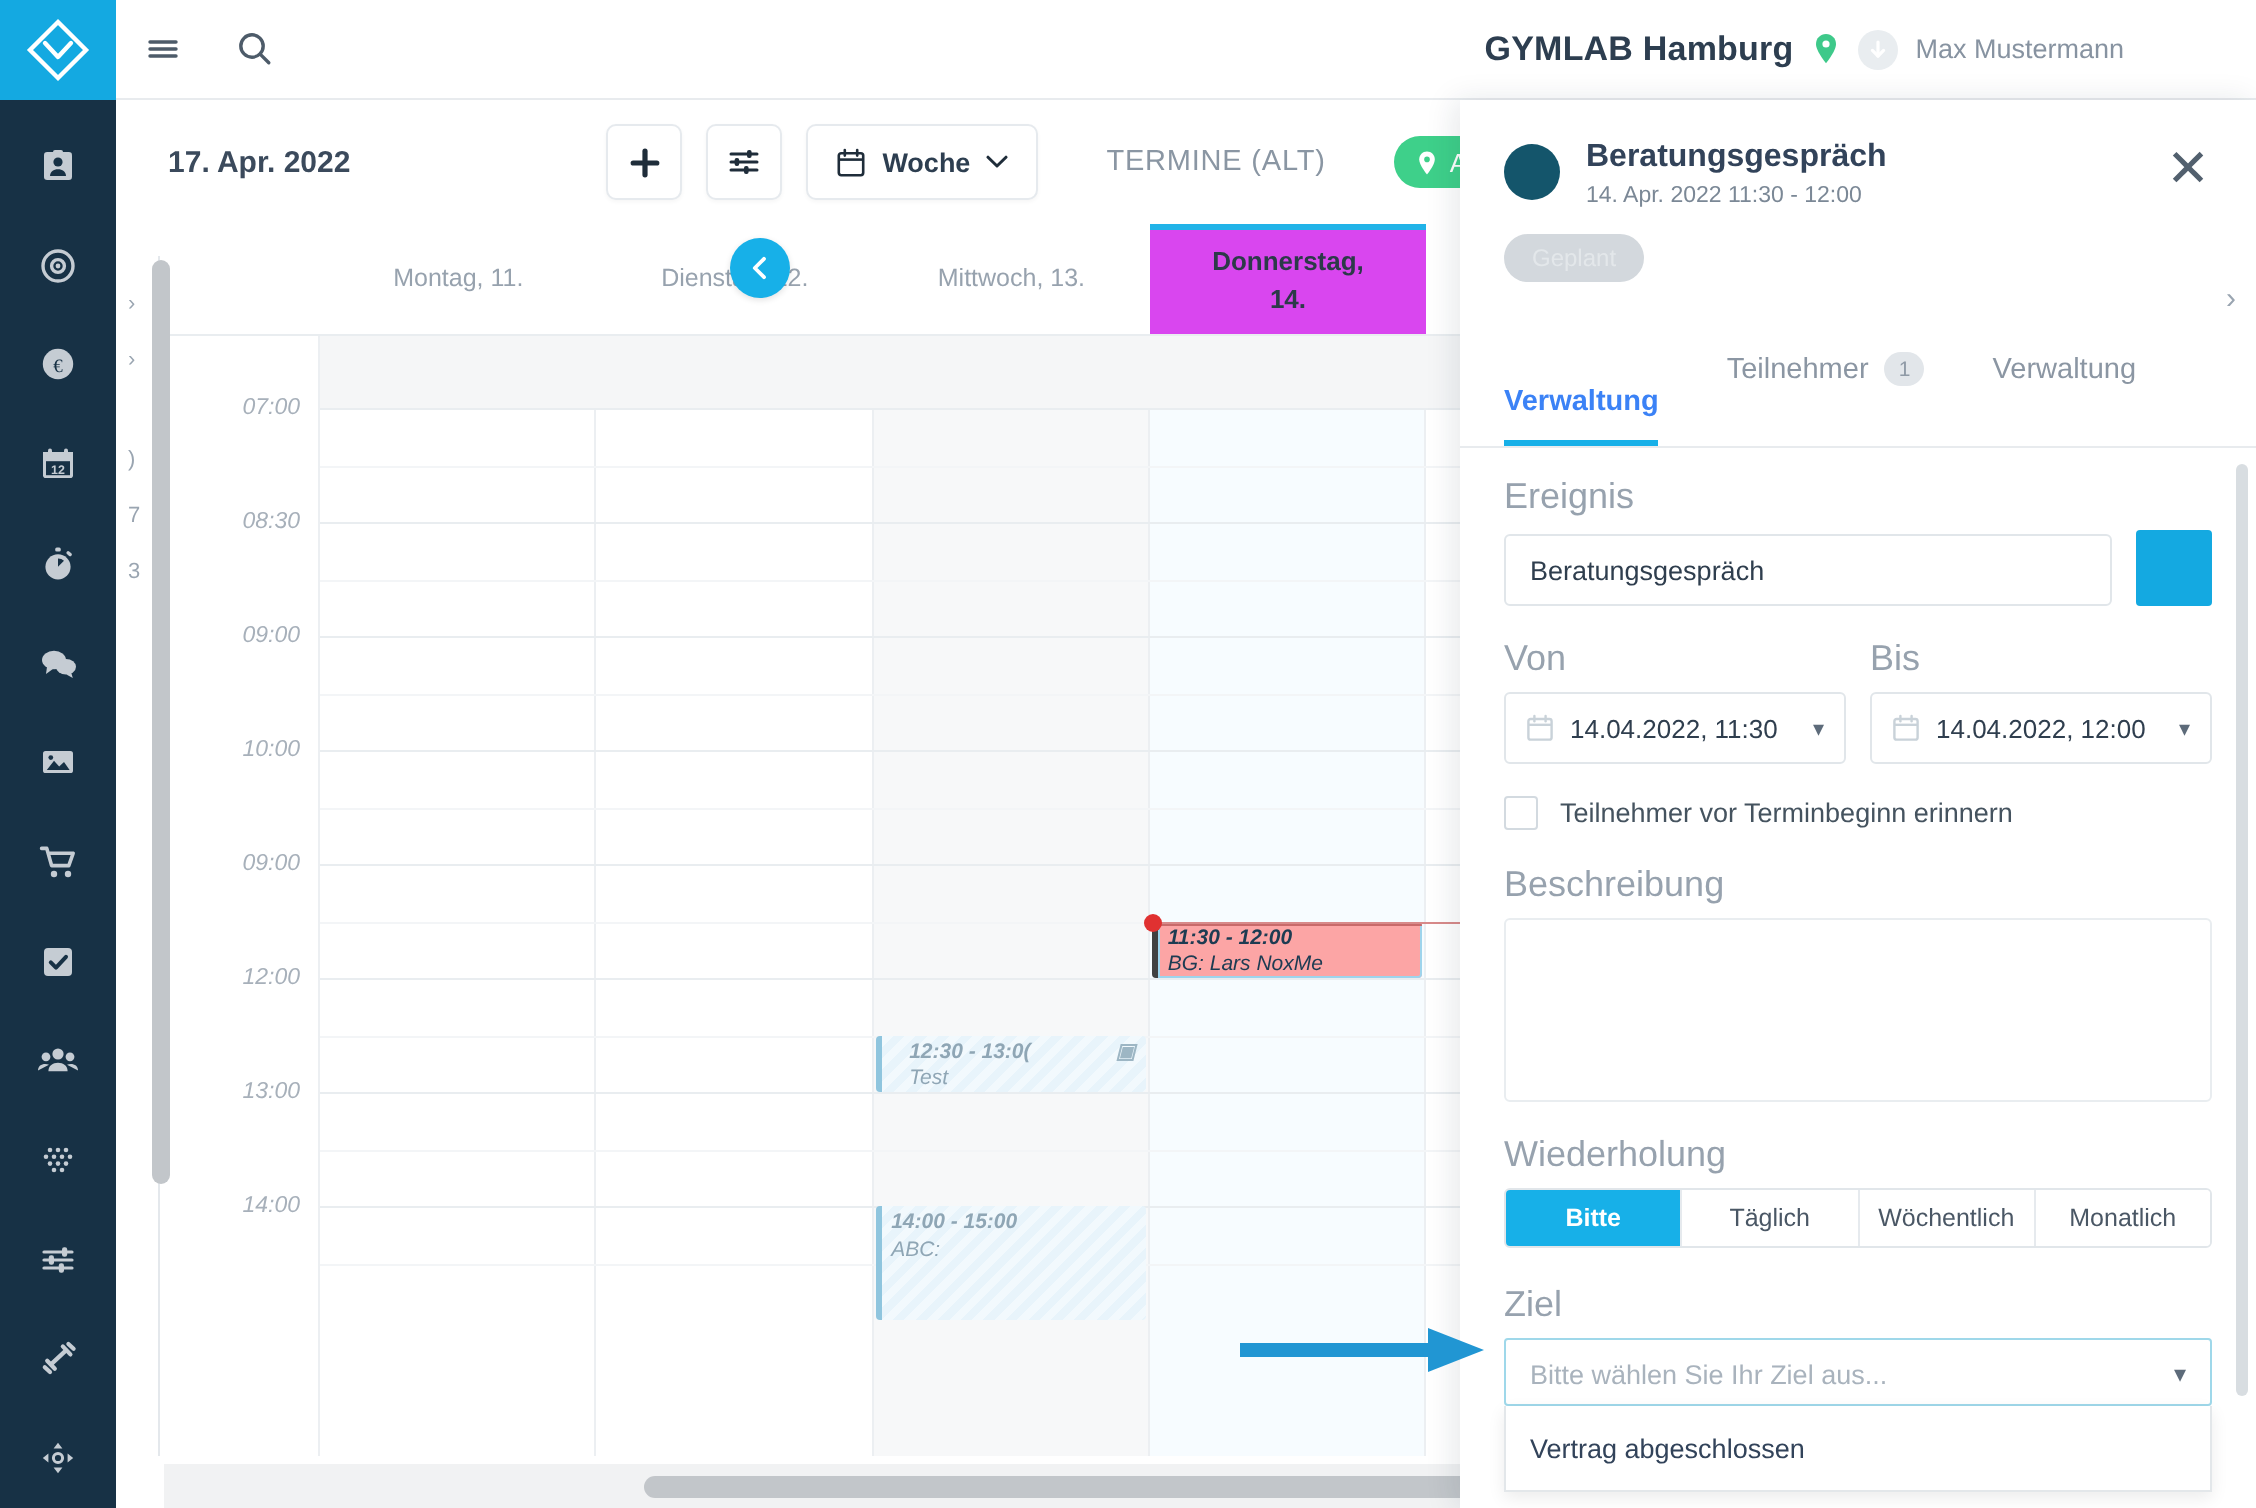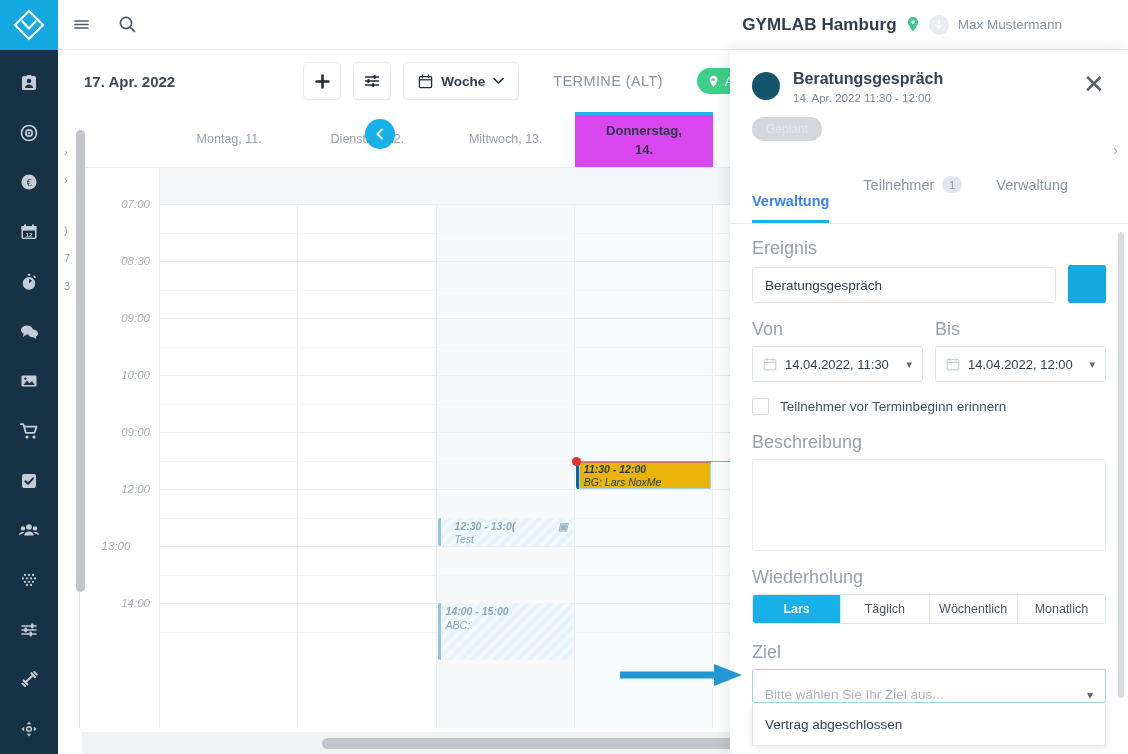--- a/index.html
+++ b/index.html
@@ -140,21 +140,21 @@
   }
 
   
   .event {
     position:absolute; border-radius:2px; overflow:hidden;
     font-size:10.5px; line-height:1.32; padding:2px 3px 2px 5px;
     cursor:pointer;
   }
   .event .t { font-weight:bold; }
   .event.sel {
-    background:#eab308; border-left:3px solid #0369a1; color:#1d3b52;
+    background:#fca5a5; border-left:3px solid #404040; color:#1d3b52;
     box-shadow:0 0 0 1px #9ed4ec inset;
   }
   .event.sel .bar { position:absolute; top:0; left:0; right:0; height:2px; background:#c86a6a; }
   .event.past {
     background:#e8f4fb; border-left:3px solid #8fc5de; color:#8fa6b5;
     background-image:repeating-linear-gradient(135deg, rgba(255,255,255,.45) 0 4px, rgba(255,255,255,0) 4px 8px);
   }
   .event-pin {
     position:absolute; width:9px; height:9px; border-radius:50%;
     background:#e03131; z-index:8;
@@ -250,21 +250,21 @@
     flex:1 1 0; height:28px; display:flex; align-items:center; justify-content:center;
     font-size:12.5px; color:#4a5765; background:#fff; cursor:pointer;
     border-left:1px solid #e6eaee;
   }
   .seg:first-child { border-left:none; }
   .seg.active { background:#17b0e8; color:#fff; font-weight:bold; }
 
   .goal-sub { font-size:13.5px; color:#3a4856; margin-top:1px; }
   .select-box {
     margin-top:6px; height:34px; border:1px solid #9fd8ea; border-radius:2px;
-    background:#fff; display:flex; align-items:flex-end; padding:0 12px;
+    background:#fff; display:flex; align-items:flex-start; padding:10px 12px;
     font-size:13.5px; color:#a9b3bd; cursor:pointer; position:relative; z-index:3;
   }
   .select-caret { margin-left:auto; color:#5d6b7a; font-size:12px; }
   .dropdown {
     border:1px solid #e3e7ea; border-top:none; background:#fff;
     box-shadow:0 3px 8px rgba(0,0,0,.08); position:relative; z-index:3;
   }
   .dd-item {
     height:42px; display:flex; align-items:center; padding:0 12px;
     font-size:13.5px; color:#32435a; cursor:pointer;
@@ -570,21 +570,21 @@
             <div class="halfline" style="top: 235.5px;"></div>
             <div class="hourlabel" style="top: 207px;">10:00</div>
             <div class="hourline" style="top: 264px;"></div>
             <div class="halfline" style="top: 292.5px;"></div>
             <div class="hourlabel" style="top: 264px;">09:00</div>
             <div class="hourline" style="top: 321px;"></div>
             <div class="halfline" style="top: 349.5px;"></div>
             <div class="hourlabel" style="top: 321px;">12:00</div>
             <div class="hourline" style="top: 378px;"></div>
             <div class="halfline" style="top: 406.5px;"></div>
-            <div class="hourlabel" style="top: 378px; text-align: center;">13:00</div>
+            <div class="hourlabel" style="top: 378px;">13:00</div>
             <div class="hourline" style="top: 435px;"></div>
             <div class="halfline" style="top: 463.5px;"></div>
             <div class="hourlabel" style="top: 435px;">14:00</div>
           </div>
         <div id="events-layer">
             <div class="event sel" style="top: 292.5px; left: 493.857px; width: 135.286px; height: 28.5px;">
               <div class="bar"></div>
               <div class="t">11:30 - 12:00</div>
               <div>BG: Lars NoxMe</div>
             </div>
@@ -675,21 +675,21 @@
       <div class="chk-row">
         <div class="chkbox"></div>
         <div class="chk-label">Teilnehmer vor Terminbeginn erinnern</div>
       </div>
 
       <div class="fld-label" style="margin-top:17px">Beschreibung</div>
       <div class="textarea"></div>
 
       <div class="fld-label" style="margin-top:16px">Wiederholung</div>
       <div class="segbar">
-        <div class="seg active">Lars</div>
+        <div class="seg active">Bitte</div>
         <div class="seg">Täglich</div>
         <div class="seg">Wöchentlich</div>
         <div class="seg">Monatlich</div>
       </div>
 
       <div class="fld-label" style="margin-top:18px;margin-bottom:1px">Ziel</div>
       <div class="select-box">
         <span>Bitte wählen Sie Ihr Ziel aus...</span>
         <span class="select-caret">▾</span>
       </div>

